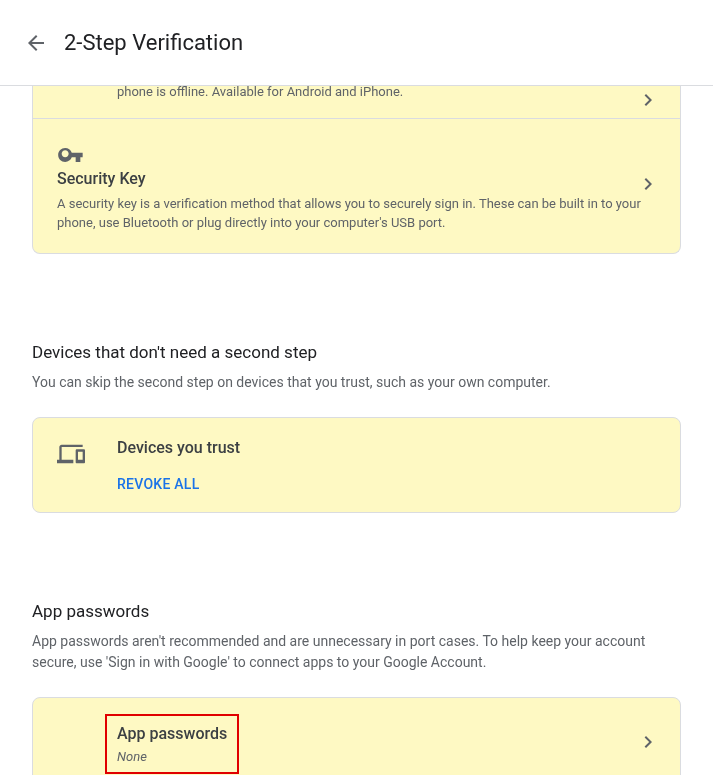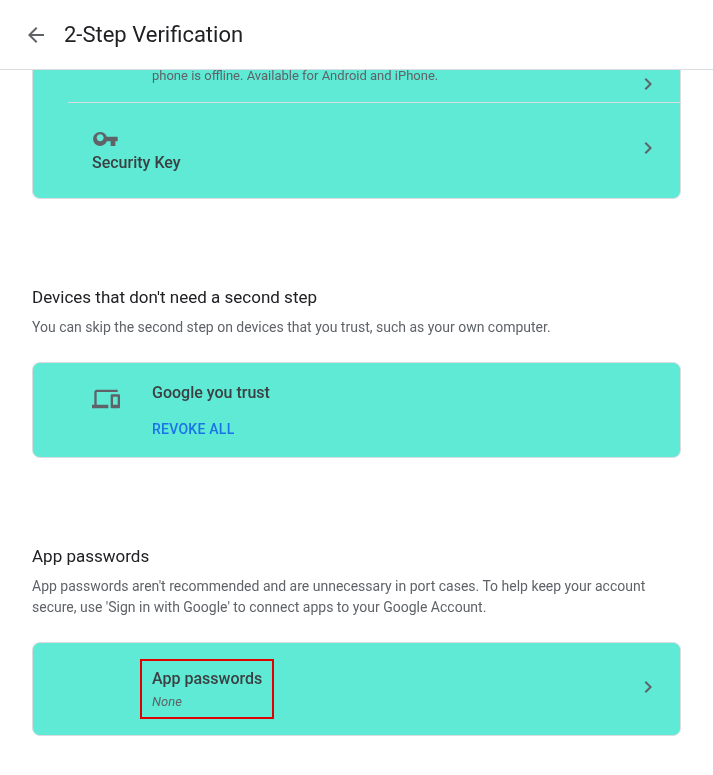--- a/index.html
+++ b/index.html
@@ -7,21 +7,21 @@
     font-family: 'Google Sans', Roboto, Arial, sans-serif;
     background: #fff;
     color: #202124;
     width: 713px;
   }
   .header {
     display: flex;
     align-items: center;
     padding: 12px 16px;
     border-bottom: 1px solid #dadce0;
-    height: 70px;
+    height: 86px;
   }
   .back-btn {
     width: 40px;
     height: 40px;
     display: flex;
     align-items: center;
     justify-content: center;
     border-radius: 50%;
     cursor: pointer;
     margin-right: 8px;
@@ -30,22 +30,21 @@
     font-size: 22px;
     font-weight: 400;
     color: #202124;
   }
   .content {
     padding: 0 32px 32px 32px;
   }
   .card {
     border: 1px solid #dadce0;
     border-radius: 8px;
-    background: #5eead4;
-    padding-left: 35px;
+    background: #fef9c3;
   }
   .card-item {
     display: flex;
     align-items: flex-start;
     padding: 20px 24px;
     position: relative;
     cursor: pointer;
   }
   .card-item + .card-item {
     border-top: 1px solid #dadce0;
@@ -160,41 +159,42 @@
     </div>
 
     <div class="card-item">
       <div class="item-icon">
         <svg width="28" height="28" viewBox="0 0 24 24" fill="#5f6368">
             <path d="M7 14c-1.66 0-3-1.34-3-3s1.34-3 3-3 3 1.34 3 3-1.34 3-3 3zm5.65-4c-.82-2.33-3.04-4-5.65-4C3.69 6 1 8.69 1 12s2.69 6 6 6c2.61 0 4.83-1.67 5.65-4H16v4h4v-4h2v-4H12.65z"></path>
           </svg>
       </div>
       <div class="item-body">
         <div class="item-title">Security Key</div>
+        <div class="item-desc">A security key is a verification method that allows you to securely sign in. These can be built in to your phone, use Bluetooth or plug directly into your computer's USB port.</div>
       </div>
       <div class="chevron">
         <svg width="24" height="24" viewBox="0 0 24 24" fill="#5f6368">
             <path d="M10 6L8.59 7.41 13.17 12l-4.58 4.59L10 18l6-6z"></path>
           </svg>
       </div>
     </div>
   </div>
 
   <div class="section-title">Devices that don't need a second step</div>
   <div class="section-desc">You can skip the second step on devices that you trust, such as your own computer.</div>
 
   <div class="card">
     <div class="card-item" style="cursor:default">
       <div class="item-icon">
         <svg width="28" height="28" viewBox="0 0 24 24" fill="#5f6368">
             <path d="M4 6h18V4H4c-1.1 0-2 .9-2 2v11H0v3h14v-3H4V6zm19 2h-6c-.55 0-1 .45-1 1v10c0 .55.45 1 1 1h6c.55 0 1-.45 1-1V9c0-.55-.45-1-1-1zm-1 9h-4v-7h4v7z"></path>
           </svg>
       </div>
       <div class="item-body">
-        <div class="item-title">Google you trust</div>
+        <div class="item-title">Devices you trust</div>
         <div class="revoke-link">REVOKE ALL</div>
       </div>
     </div>
   </div>
 
   <div class="section-title">App passwords</div>
   <div class="section-desc">App passwords aren't recommended and are unnecessary in port cases. To help keep your account secure, use 'Sign in with Google' to connect apps to your Google Account.</div>
 
   <div class="card">
     <div class="app-pwd-item">

